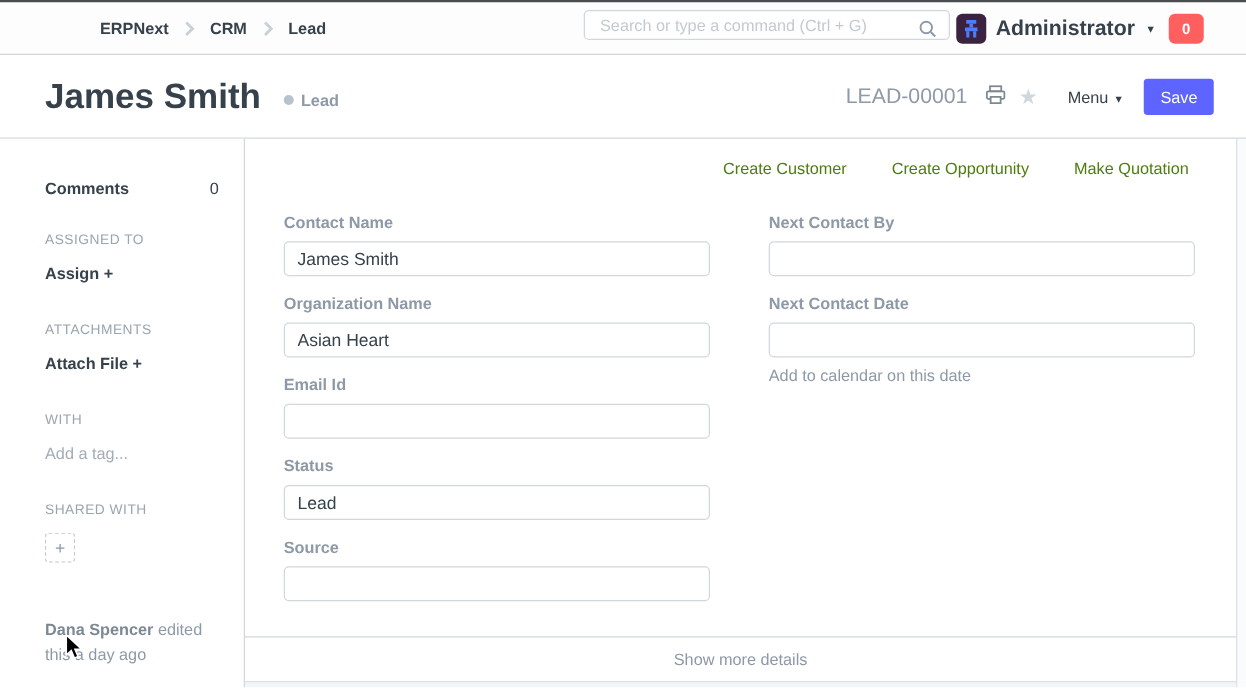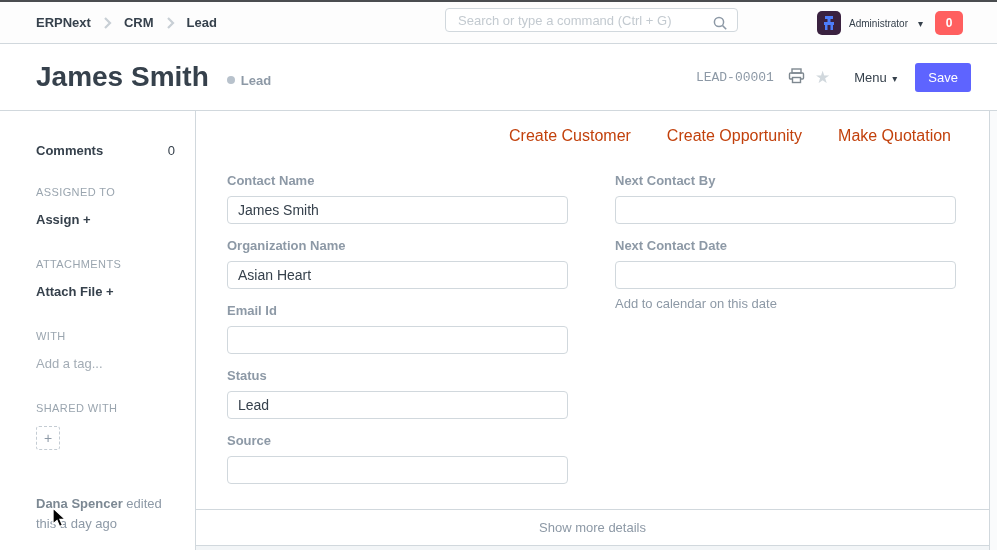--- a/index.html
+++ b/index.html
@@ -3,49 +3,49 @@
 <meta charset="utf-8">
 <style>
   * { margin:0; padding:0; box-sizing:border-box; }
   html,body { width:997px; height:550px; overflow:hidden; background:#fff;
     font-family:"Liberation Sans", sans-serif; color:#36414c; }
 
   .window-edge { height:2px; background:#4a4d50; }
 
   
   .navbar { position:relative; height:42px; background:#fdfdfd;
-    border-bottom:1px solid #d1d8dd; display:flex; align-items:center; }
+    border-bottom:1px solid #d1d8dd; display:flex; align-items:center;padding-left:44px; }
   .breadcrumb { display:flex; align-items:center; margin-left:36px; gap:12px; }
   .crumb { font-size:13px; font-weight:700; color:#36414c; cursor:pointer; }
   .crumb-chev { display:flex; align-items:center; }
-  .search-wrap { position:absolute; left:445px; top:6px; width:293px; height:24px; }
+  .search-wrap { position:absolute; left:467px; top:6px; width:293px; height:24px; }
   .search-wrap input { width:100%; height:100%; border:1px solid #d1d8dd; border-radius:4px;
     padding:0 34px 0 12px; font-size:13px; color:#36414c; outline:none;
     font-family:"Liberation Sans", sans-serif; background:#fff; }
   .search-wrap input::placeholder { color:#c3cad0; }
   .search-icon { position:absolute; right:10px; top:7px; }
   .admin-cluster { position:absolute; right:74px; top:9px; display:flex;
     align-items:center; gap:8px; cursor:pointer; }
   .avatar { width:24px; height:24px; border-radius:5px; background:#3a2240;
     display:flex; align-items:center; justify-content:center; }
-  .admin-name { font-size:10px; font-weight:400; color:#36414c; }
+  .admin-name { font-size:17px; font-weight:700; color:#36414c; }
   .caret { font-size:10px; color:#36414c; margin-left:2px; }
   .notif-badge { position:absolute; right:34px; top:9px; min-width:28px; height:24px;
     background:#ff5f5f; border-radius:5px; color:#fff; font-size:12px; font-weight:700;
     display:flex; align-items:center; justify-content:center; cursor:pointer; }
 
   
   .page-head { position:relative; height:67px; background:#fff;
     border-bottom:1px solid #d1d8dd; display:flex; align-items:center; }
   .page-title { font-size:28px; font-weight:700; color:#36414c; margin-left:36px; }
   .indicator { display:flex; align-items:center; gap:6px; margin-left:18px; margin-top:6px; cursor:pointer; }
   .indicator .dot { width:8px; height:8px; border-radius:50%; background:#b8c2cc; }
   .indicator .ind-label { font-size:13px; font-weight:700; color:#8d99a6; }
   .head-right { position:absolute; right:26px; display:flex; align-items:center; }
-  .doc-id { font-size:13px; color:#8d99a6; margin-right:14px;font-family:Liberation Mono, monospace; }
+  .doc-id { font-size:17px; color:#8d99a6; margin-right:14px; }
   .icon-btn { background:none; border:none; cursor:pointer; padding:0; margin-right:10px;
     display:flex; align-items:center; }
   .star-glyph { font-size:17px; color:#d1d8dd; line-height:1; }
   .menu-btn { background:none; border:none; font-size:13px; color:#36414c;
     font-family:"Liberation Sans", sans-serif; cursor:pointer; margin:0 18px 0 14px;text-align:center; }
   .save-btn { background:#5e64ff; color:#fff; border:none; border-radius:3px;
     font-size:13px; font-family:"Liberation Sans", sans-serif; padding:7px 13px; cursor:pointer; }
 
   
   .content { display:flex; height:439px; }
@@ -60,21 +60,21 @@
   .sb-tag { font-size:13px; color:#a3acb5; cursor:text; }
   .share-box { width:24px; height:24px; border:1px dashed #c4ccd3; border-radius:3px;
     color:#8d99a6; font-size:14px; display:flex; align-items:center; justify-content:center;
     cursor:pointer; background:#fff; }
   .sb-modified { font-size:13px; color:#8d99a6; line-height:1.55; margin-top:44px; }
   .sb-modified b { color:#7c8893; }
   .cursor-icon { position:absolute; left:52px; top:396px; }
 
   .main { width:794px; border-right:1px solid #d1d8dd; display:flex; flex-direction:column; background:#fff; }
   .actions-row { display:flex; justify-content:flex-end; gap:36px; padding:16px 38px 0 0; }
-  .action-btn { background:none; border:none; font-size:16px; color:#c2410c;
+  .action-btn { background:none; border:none; font-size:13px; color:#4d7c0f;
     font-family:"Liberation Sans", sans-serif; cursor:pointer; }
   .form-grid { display:grid; grid-template-columns:341px 341px; column-gap:47px;
     padding:28px 0 0 31px; flex:1; align-content:start; }
   .form-field { margin-bottom:14px; }
   .form-field label { display:block; font-size:13px; font-weight:700; color:#8d99a6; margin-bottom:8px; }
   .form-field input { width:100%; height:28px; border:1px solid #d1d8dd; border-radius:4px;
     padding:0 10px; font-size:14px; color:#36414c; outline:none; background:#fff;
     font-family:"Liberation Sans", sans-serif; }
   .help-text { font-size:13px; color:#8d99a6; margin-top:7px; }
   .form-footer { height:37px; border-top:1px solid #d1d8dd; border-bottom:1px solid #d1d8dd;

